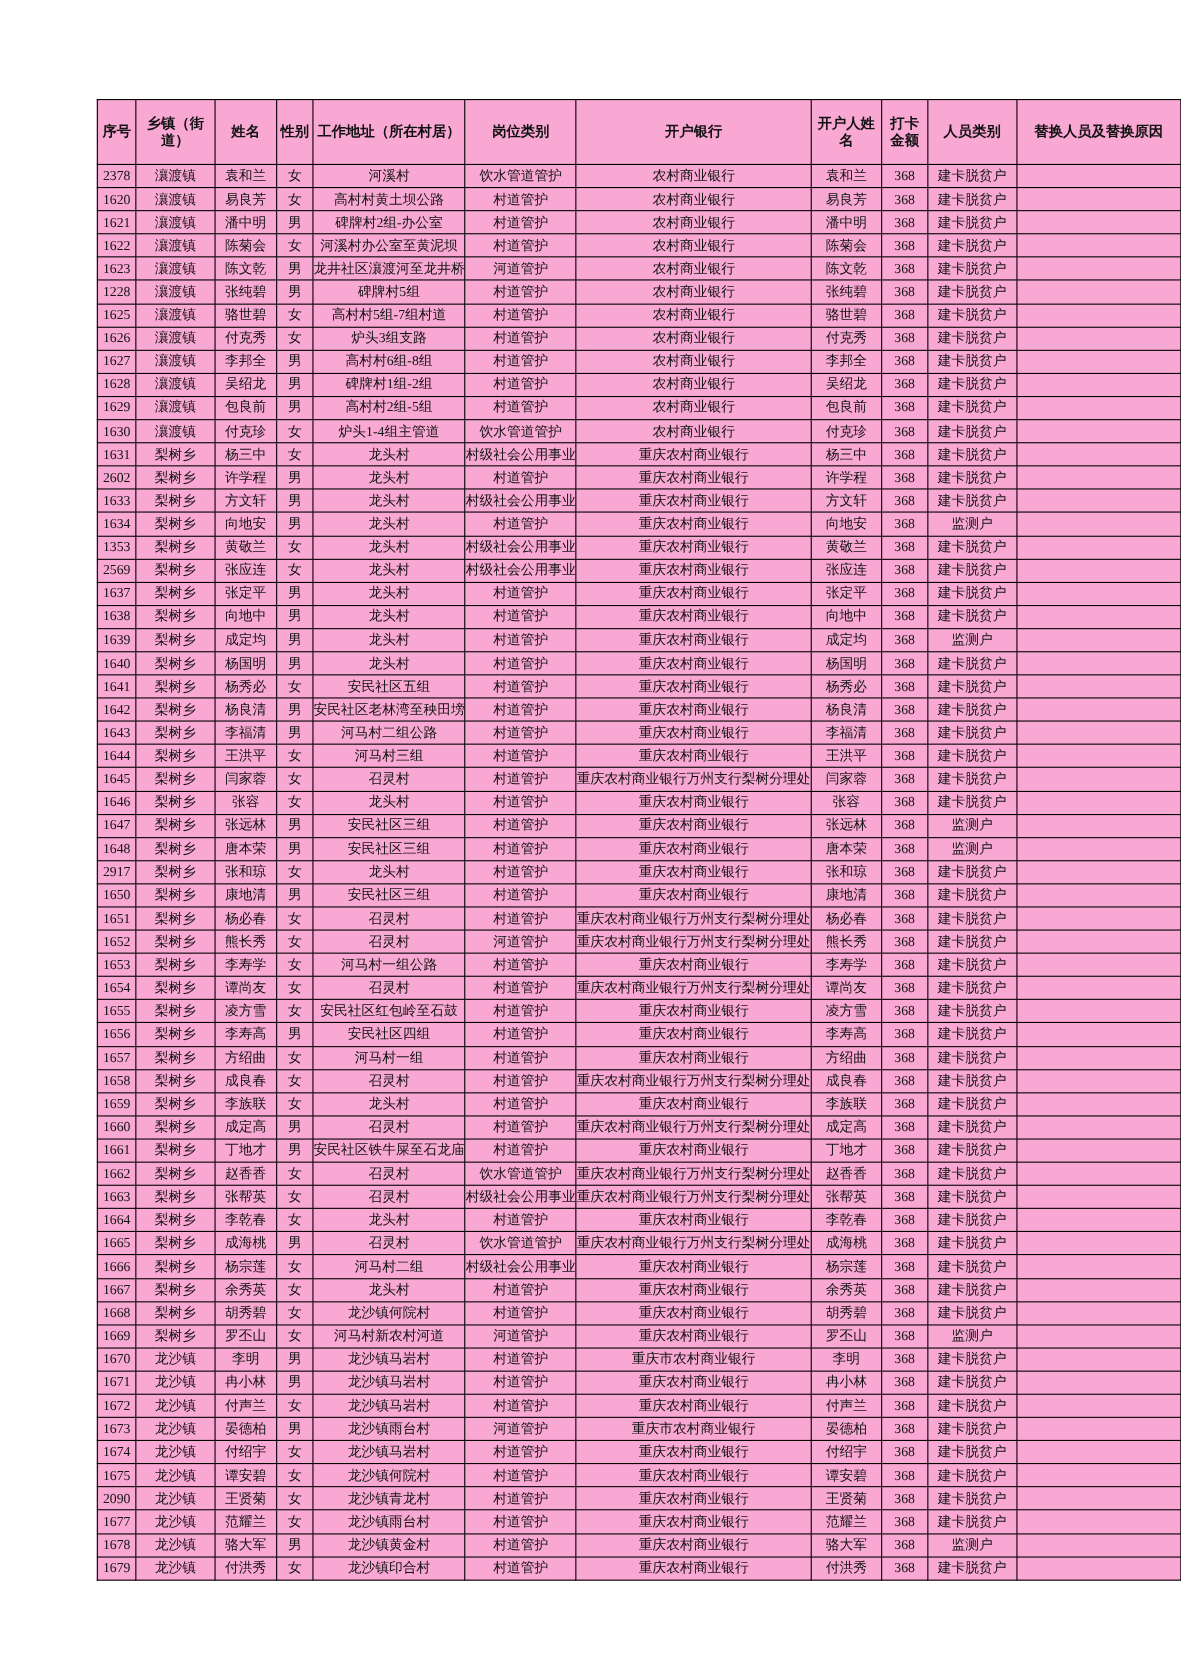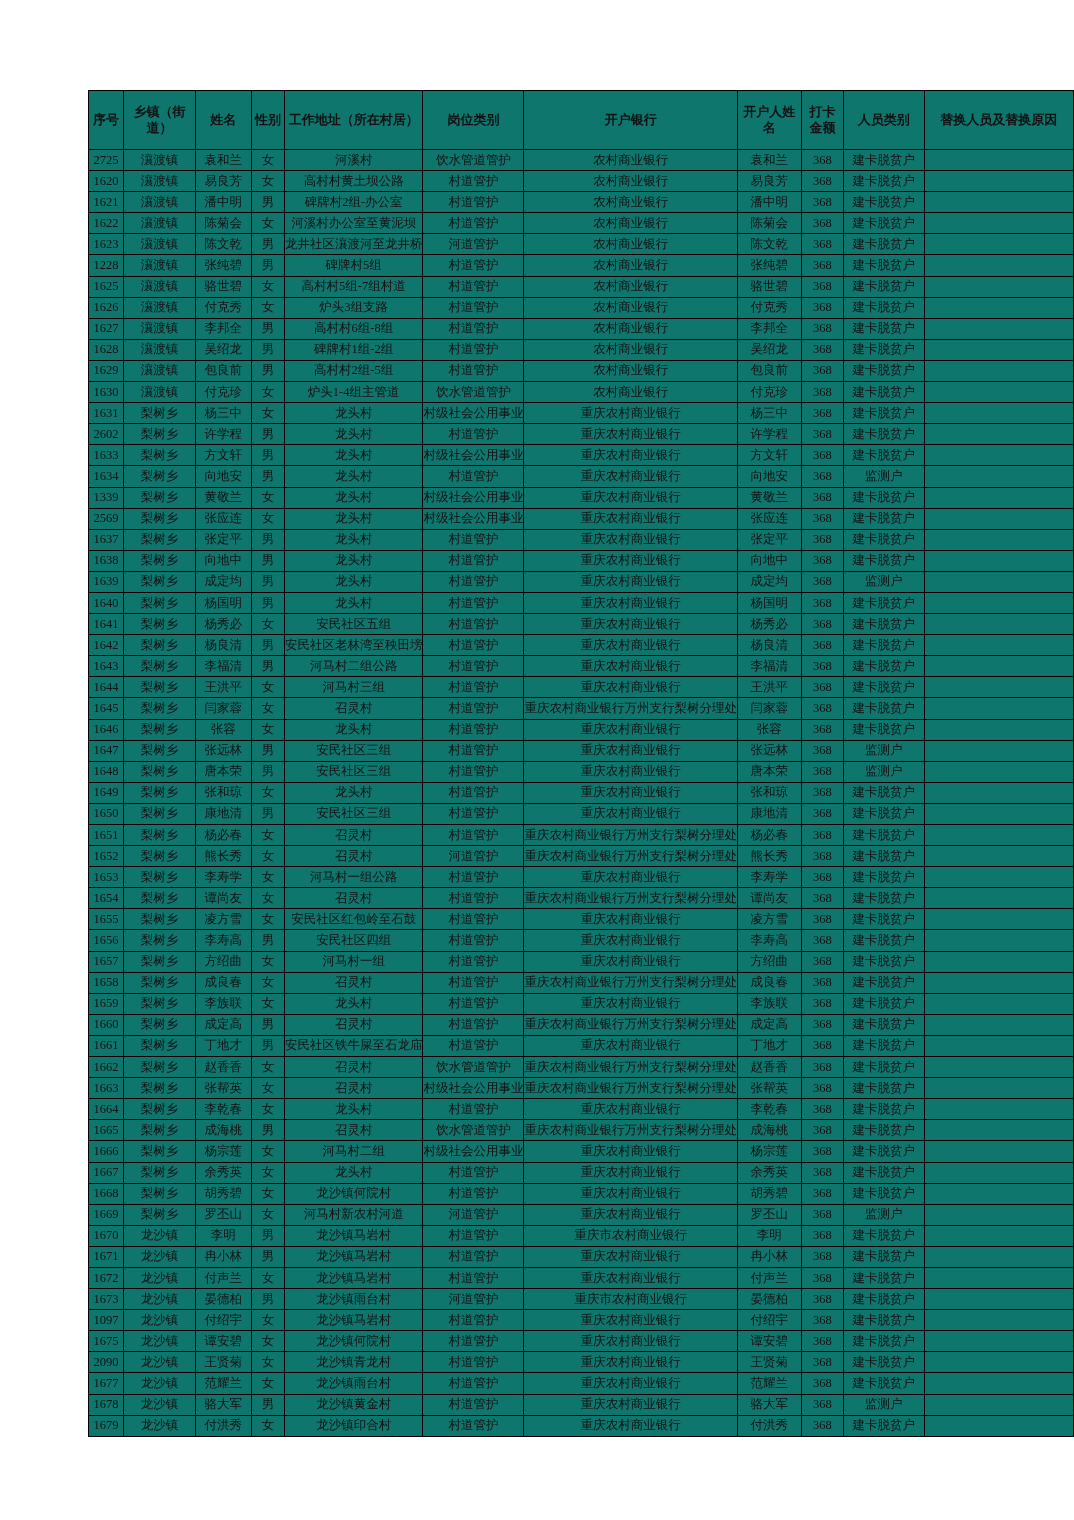--- a/index.html
+++ b/index.html
@@ -5,21 +5,21 @@
   html,body{margin:0;padding:0;background:#ffffff;}
   body{
     width:1074px;height:1520px;position:relative;overflow:hidden;
     font-family:"Liberation Serif","DejaVu Serif",serif;
     color:#111111;
     -webkit-font-smoothing:antialiased;
   }
   .sheet{position:absolute;left:88px;top:90px;}
   table.roster{
     border-collapse:collapse;table-layout:fixed;
-    background:#0f766e;
+    background:#f9a8d4;
   }
   table.roster th, table.roster td{
     border:1px solid #000000;
     padding:0;
     overflow:hidden;
     vertical-align:middle;
   }
   table.roster th{
     font-size:13px;font-weight:bold;line-height:1.25;
     text-align:center;
@@ -89,21 +89,21 @@
           </th>
           <th>
             <div class="hw">替换人员及替换原因</div>
           </th>
         </tr>
     </thead>
     <tbody>
         <tr>
           <td>
             <div class="cw">
-              <span>2725</span>
+              <span>2378</span>
             </div>
           </td>
           <td>
             <div class="cw">
               <span>瀼渡镇</span>
             </div>
           </td>
           <td>
             <div class="cw">
               <span>袁和兰</span>
@@ -1001,21 +1001,21 @@
           </td>
           <td>
             <div class="cw">
               <span></span>
             </div>
           </td>
         </tr>
         <tr>
           <td>
             <div class="cw">
-              <span>1339</span>
+              <span>1353</span>
             </div>
           </td>
           <td>
             <div class="cw">
               <span>梨树乡</span>
             </div>
           </td>
           <td>
             <div class="cw">
               <span>黄敬兰</span>
@@ -1799,21 +1799,21 @@
           </td>
           <td>
             <div class="cw">
               <span></span>
             </div>
           </td>
         </tr>
         <tr>
           <td>
             <div class="cw">
-              <span>1649</span>
+              <span>2917</span>
             </div>
           </td>
           <td>
             <div class="cw">
               <span>梨树乡</span>
             </div>
           </td>
           <td>
             <div class="cw">
               <span>张和琼</span>
@@ -3224,21 +3224,21 @@
           </td>
           <td>
             <div class="cw">
               <span></span>
             </div>
           </td>
         </tr>
         <tr>
           <td>
             <div class="cw">
-              <span>1097</span>
+              <span>1674</span>
             </div>
           </td>
           <td>
             <div class="cw">
               <span>龙沙镇</span>
             </div>
           </td>
           <td>
             <div class="cw">
               <span>付绍宇</span>

